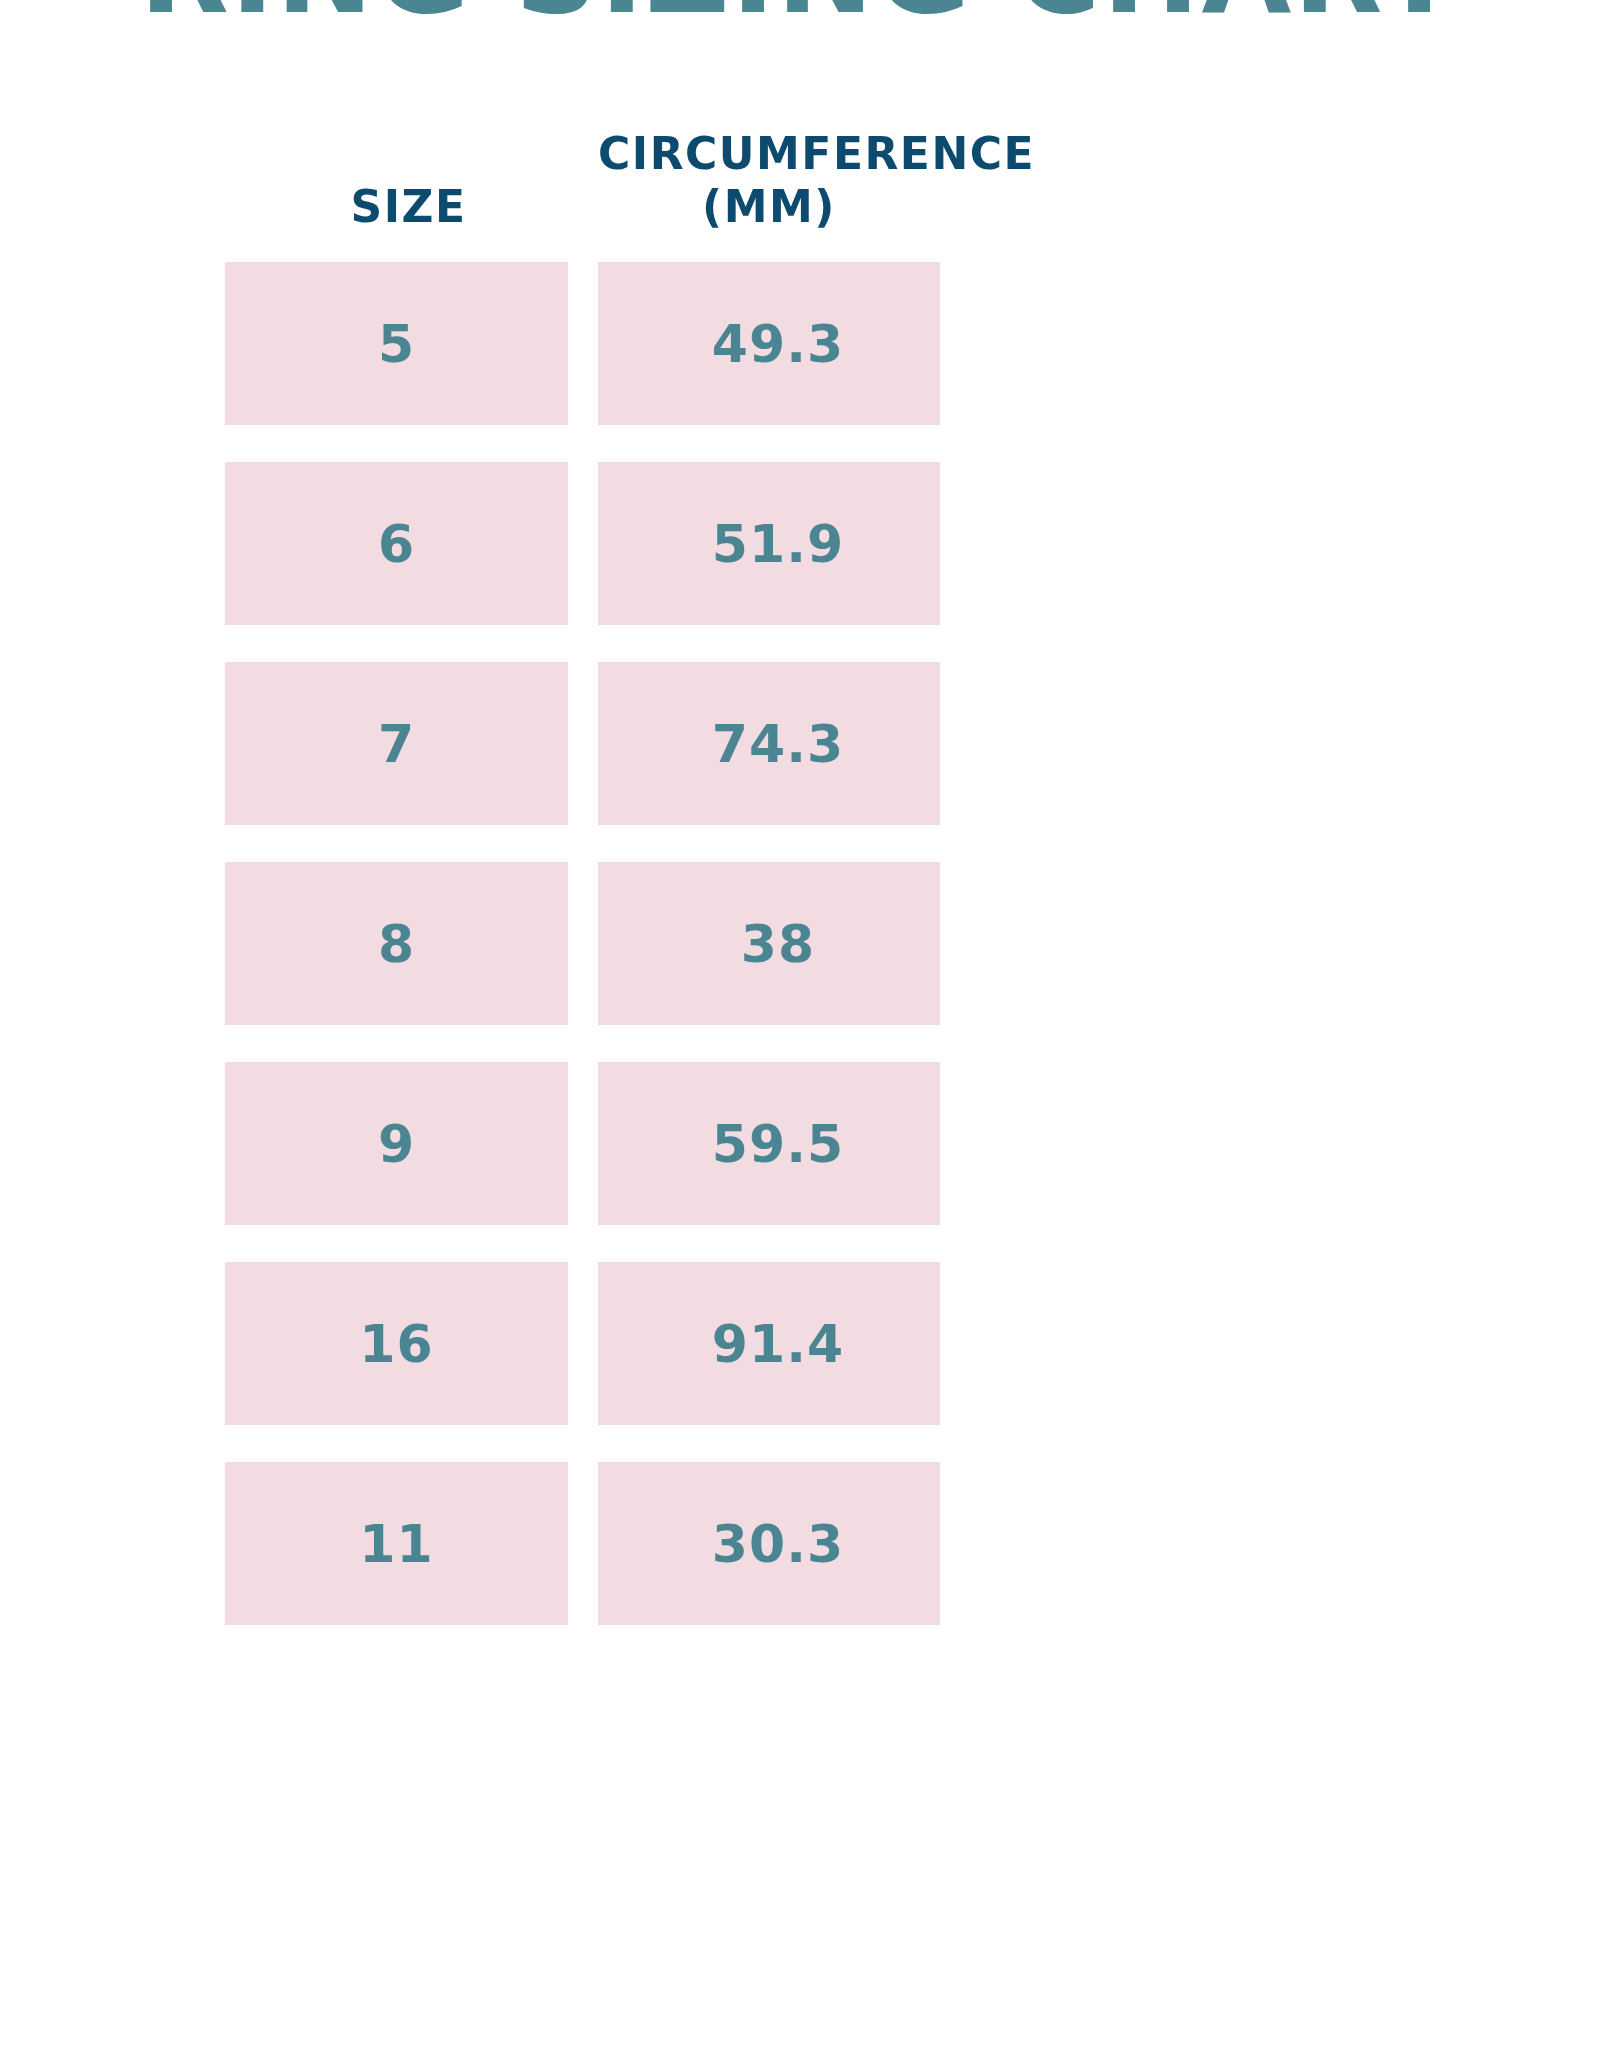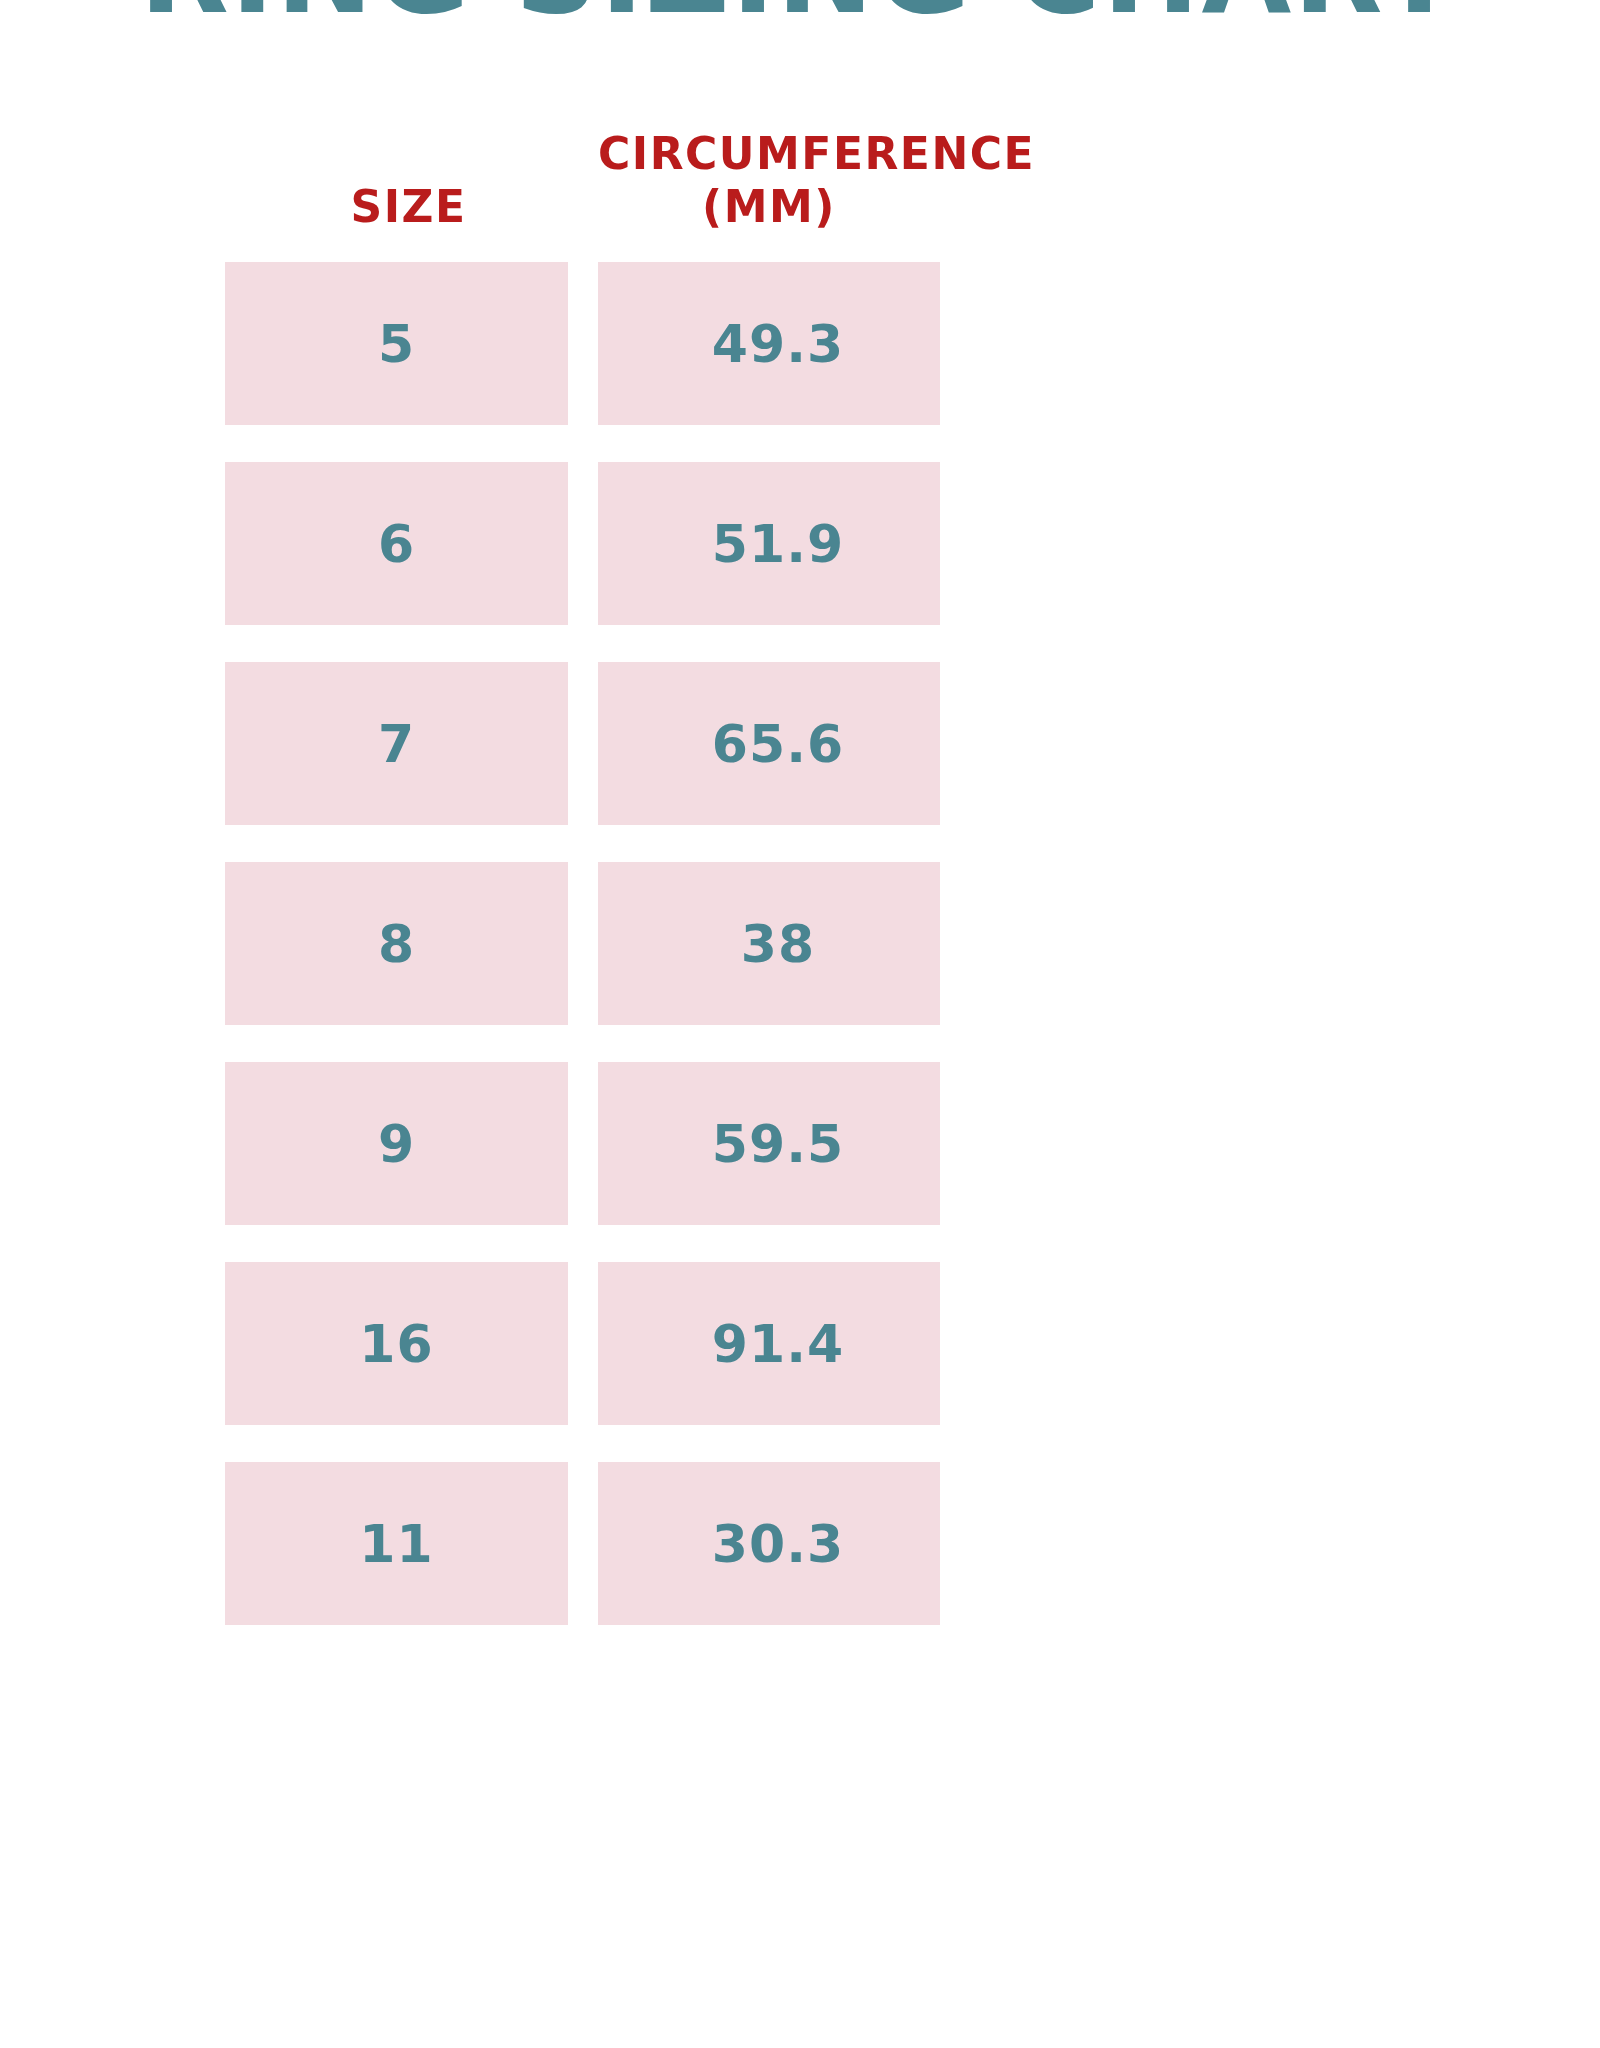--- a/index.html
+++ b/index.html
@@ -47,21 +47,21 @@
     width: 715px;
   }
 
   .head-row {
     position: relative;
     height: 262px;
   }
   .head-cell {
     position: absolute;
     bottom: 28px;
-    color: #b91c1c;
+    color: #0c4a6e;
     font-weight: 800;
     font-size: 44px;
     letter-spacing: 1.5px;
     line-height: 1.22;
     text-align: center;
     font-family: "DejaVu Sans", sans-serif;
   }
   .head-size {
     left: 12px;
     width: 343px;
@@ -119,21 +119,21 @@
       <div class="row">
         <div class="cell col-size">5</div>
         <div class="cell col-circ">49.3</div>
       </div>
       <div class="row">
         <div class="cell col-size">6</div>
         <div class="cell col-circ">51.9</div>
       </div>
       <div class="row">
         <div class="cell col-size">7</div>
-        <div class="cell col-circ">65.6</div>
+        <div class="cell col-circ">74.3</div>
       </div>
       <div class="row">
         <div class="cell col-size">8</div>
         <div class="cell col-circ">38</div>
       </div>
       <div class="row">
         <div class="cell col-size">9</div>
         <div class="cell col-circ">59.5</div>
       </div>
       <div class="row">

